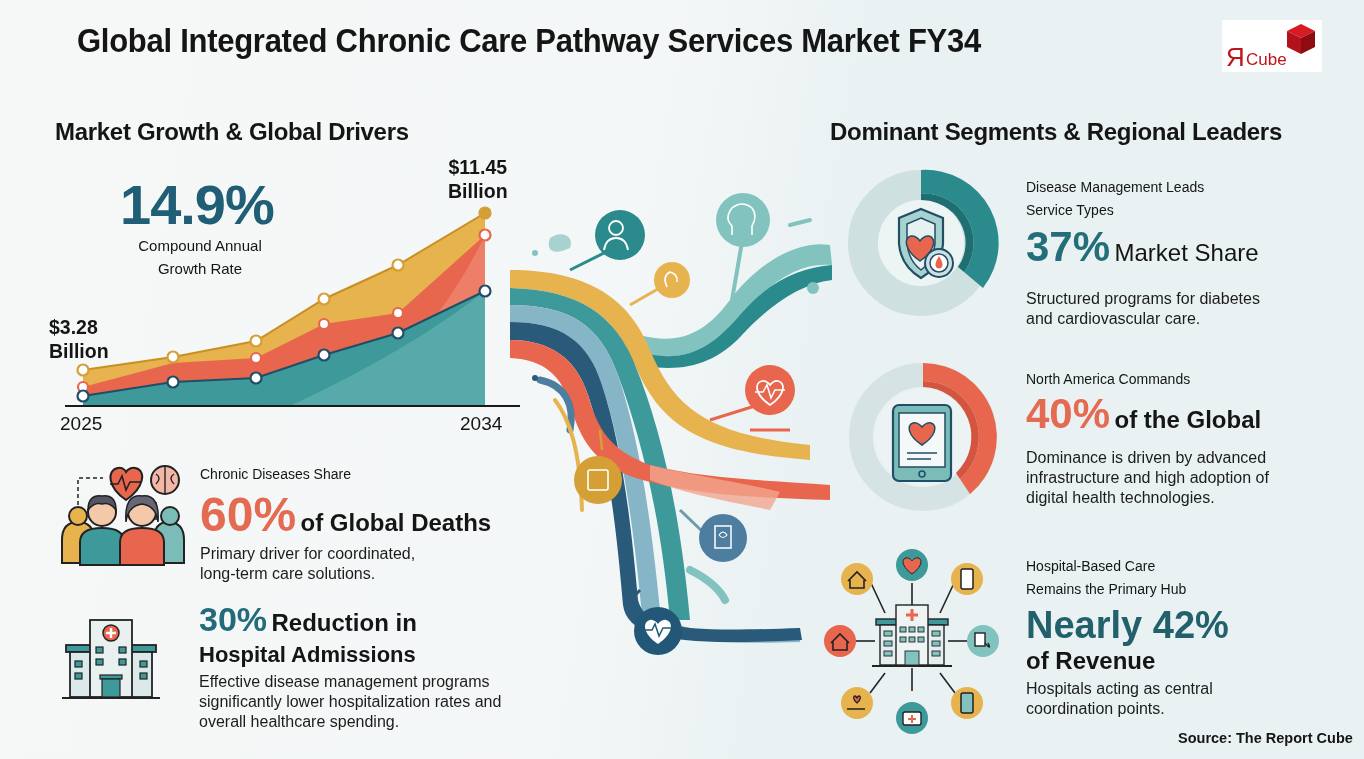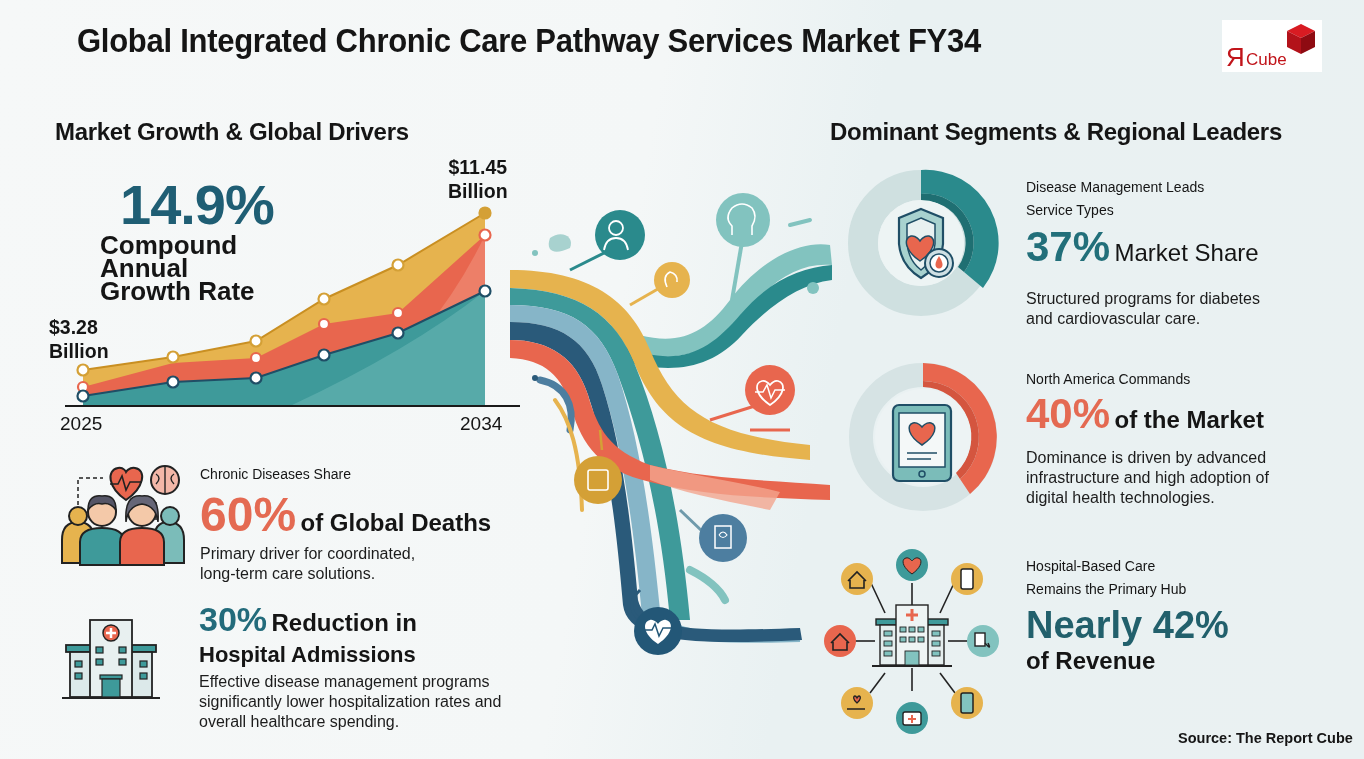--- a/index.html
+++ b/index.html
@@ -29,21 +29,21 @@
     <polygon points="3,9 17,16 17,32 3,25" fill="#b3121a"></polygon>
     <polygon points="31,9 17,16 17,32 31,25" fill="#8e0b12"></polygon>
   </svg>
   <span class="r">R</span>
   <span class="cube-t">Cube</span>
 </div>
 
 <div class="abs sec-h" style="left:55px;top:118px">Market Growth &amp; Global Drivers</div>
 
 <div class="abs big-teal" style="left:120px;top:172px;font-size:56px;letter-spacing:-1px">14.9%</div>
-<div class="abs" style="left:100px;top:234px;width:200px;font-size:26px;font-weight:700;line-height:23px">
+<div class="abs" style="left:100px;top:234px;width:200px;text-align:center;font-size:15px;font-weight:400;line-height:23px">
   <div>Compound Annual</div>
   <div>Growth Rate</div>
 </div>
 
 <div class="abs" style="left:448px;top:155px;text-align:center;font-size:19.5px;font-weight:700;line-height:24px">
   <div>$11.45</div>
   <div>Billion</div>
 </div>
 <div class="abs" style="left:49px;top:315px;font-size:19.5px;font-weight:700;line-height:24px">
   <div>$3.28</div>
@@ -232,21 +232,21 @@
   <rect x="56" y="56" width="46" height="54" fill="#f4f8f8" stroke="#1f4e66" stroke-width="1.5"></rect>
   <circle cx="79" cy="117" r="3" fill="none" stroke="#1f4e66" stroke-width="1.5"></circle>
   <path d="M79,88 C65,79 63,68 70,66 C75,65 79,70 79,70 C79,70 83,65 88,66 C95,68 93,79 79,88Z" fill="#e8664e" stroke="#1f4e66" stroke-width="1.5"></path>
   <line x1="64" y1="96" x2="94" y2="96" stroke="#1f4e66" stroke-width="1.5"></line>
   <line x1="64" y1="102" x2="88" y2="102" stroke="#1f4e66" stroke-width="1.5"></line>
 </svg>
 <div class="abs" style="left:1026px;top:368px">
   <div class="h-md">North America Commands</div>
   <div style="white-space:nowrap;line-height:46px">
     <span class="pct-red" style="font-size:42px">40%</span>
-    <span style="font-size:24px;font-weight:700">of the Market</span>
+    <span style="font-size:24px;font-weight:700">of the Global</span>
   </div>
   <div class="body-t" style="margin-top:2px">
     <div>Dominance is driven by advanced</div>
     <div>infrastructure and high adoption of</div>
     <div>digital health technologies.</div>
   </div>
 </div>
 
 <svg class="abs" style="left:820px;top:543px" width="185" height="200" viewBox="0 0 185 200">
   <g stroke="#222" stroke-width="1.6">
@@ -299,15 +299,19 @@
   </g>
   <line x1="52" y1="123" x2="132" y2="123" stroke="#222" stroke-width="1.8"></line>
 </svg>
 <div class="abs" style="left:1026px;top:555px">
   <div class="h-md">
     <div>Hospital-Based Care</div>
     <div>Remains the Primary Hub</div>
   </div>
   <div class="pct-dteal" style="font-size:38px;line-height:44px;margin-top:2px;white-space:nowrap">Nearly 42%</div>
   <div style="font-size:24px;font-weight:700;line-height:28px">of Revenue</div>
+  <div class="body-t" style="margin-top:4px">
+    <div>Hospitals acting as central</div>
+    <div>coordination points.</div>
+  </div>
 </div>
 
 <div class="abs" style="left:1178px;top:730px;font-size:14.5px;font-weight:700">Source: The Report Cube</div>
 
 </body></html>

